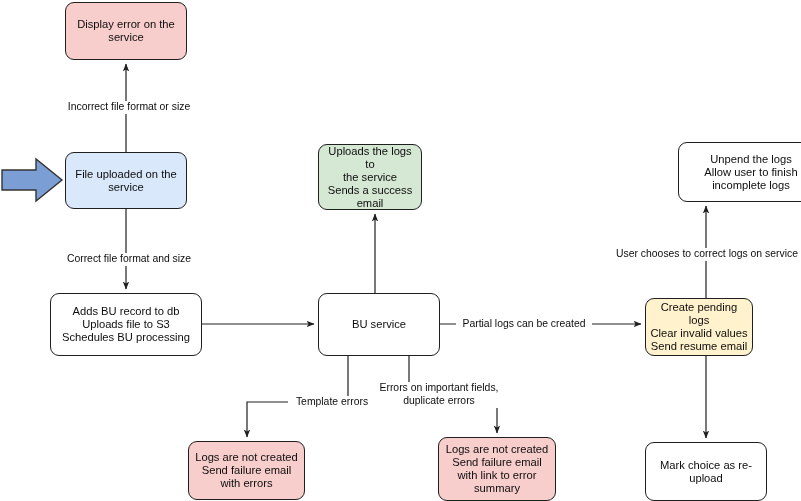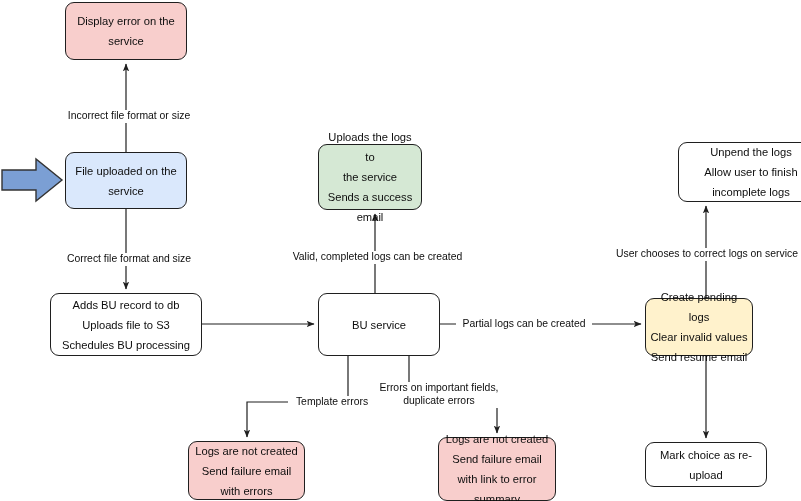--- a/index.html
+++ b/index.html
@@ -26,21 +26,21 @@
   .node {
     position: absolute;
     box-sizing: border-box;
     border: 1.2px solid #1f1f1f;
     border-radius: 9px;
     display: flex;
     align-items: center;
     justify-content: center;
     text-align: center;
     font-size: 11.2px;
-    line-height: 20px;
+    line-height: 13px;
     color: #0d0d0d;
     background: #ffffff;
     white-space: pre-line;
     padding: 0 4px;
   }
   .edge-label {
     position: absolute;
     font-size: 10.4px;
     line-height: 12.6px;
     color: #0d0d0d;
@@ -131,28 +131,27 @@
 
   <div class="node" style="left:188px;top:441px;width:117px;height:59px;background:#f8cecc;">Logs are not created
 Send failure email
 with errors</div>
 
   <div class="node" style="left:438px;top:437px;width:118px;height:64px;background:#f8cecc;">Logs are not created
 Send failure email
 with link to error
 summary</div>
 
-  <div class="node" style="left:645px;top:442px;width:122px;height:45px;background:#ffffff;">Mark choice as re-
+  <div class="node" style="left:645px;top:442px;width:122px;height:59px;background:#ffffff;">Mark choice as re-
 upload</div>
 
-  <div class="edge-label" style="left:58px;top:110px;width:138px;">Incorrect file format or size</div>
+  <div class="edge-label" style="left:58px;top:101px;width:138px;">Incorrect file format or size</div>
 
   <div class="edge-label" style="left:58px;top:253px;width:138px;">Correct file format and size</div>
 
-  <div class="edge-label" style="left:283px;top:251px;width:185px;">Valid, completed logs can be created</div>
 
   <div class="edge-label" style="left:456px;top:318px;width:132px;">Partial logs can be created</div>
 
   <div class="edge-label" style="left:608px;top:248px;width:194px;">User chooses to correct logs on service</div>
 
 
   <div class="edge-label" style="left:288px;top:396px;width:84px;">Template errors</div>
 
   <div class="edge-label" style="left:370px;top:382px;width:134px;">Errors on important fields,
 duplicate errors</div>

